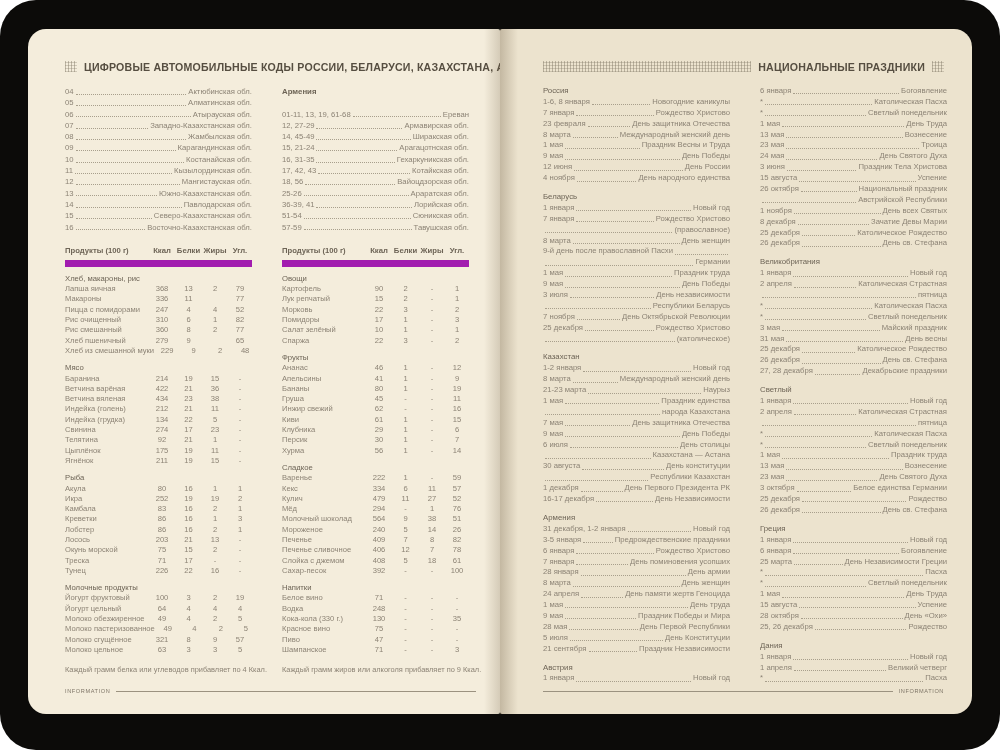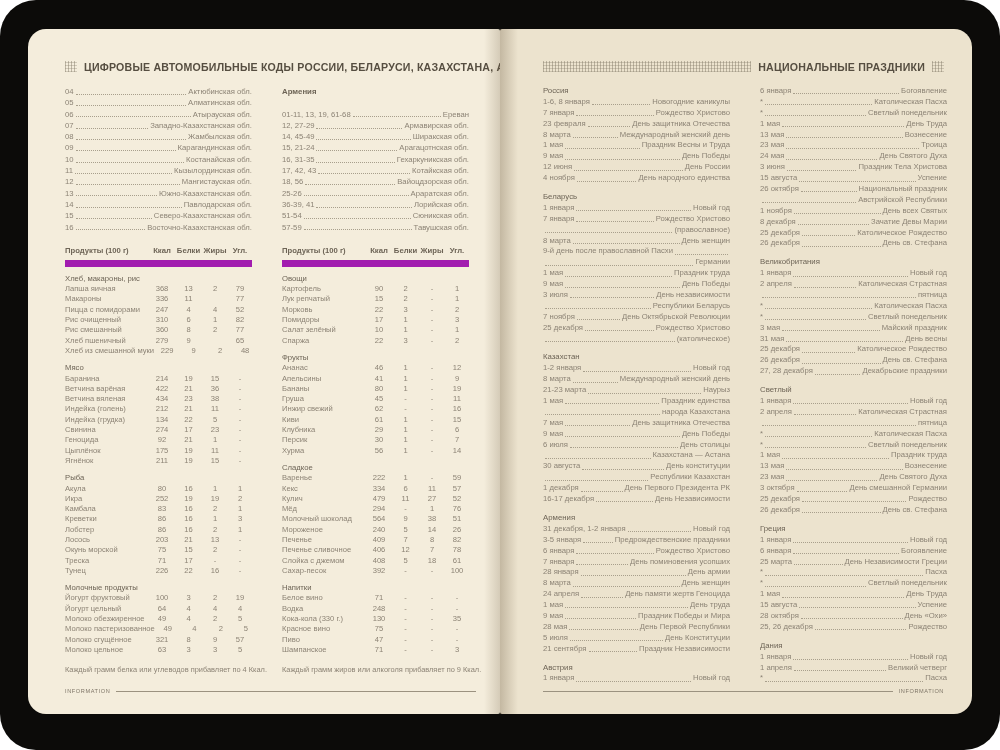--- a/index.html
+++ b/index.html
@@ -304,21 +304,21 @@
                   <span class="num">-</span>
                 </div>
                 <div class="frow">
                   <span class="name">Свинина</span>
                   <span class="num">274</span>
                   <span class="num">17</span>
                   <span class="num">23</span>
                   <span class="num">-</span>
                 </div>
                 <div class="frow">
-                  <span class="name">Геноцида</span>
+                  <span class="name">Телятина</span>
                   <span class="num">92</span>
                   <span class="num">21</span>
                   <span class="num">1</span>
                   <span class="num">-</span>
                 </div>
                 <div class="frow">
                   <span class="name">Цыплёнок</span>
                   <span class="num">175</span>
                   <span class="num">19</span>
                   <span class="num">11</span>
@@ -1127,21 +1127,21 @@
                 <span class="v">Вознесение</span>
               </div>
               <div class="dotrow h-row">
                 <span class="k">23 мая</span>
                 <span class="dots"></span>
                 <span class="v">День Святого Духа</span>
               </div>
               <div class="dotrow h-row">
                 <span class="k">3 октября</span>
                 <span class="dots"></span>
-                <span class="v">День смешанной Германии</span>
+                <span class="v">Белое единства Германии</span>
               </div>
               <div class="dotrow h-row">
                 <span class="k">25 декабря</span>
                 <span class="dots"></span>
                 <span class="v">Рождество</span>
               </div>
               <div class="dotrow h-row">
                 <span class="k">26 декабря</span>
                 <span class="dots"></span>
                 <span class="v">День св. Стефана</span>

